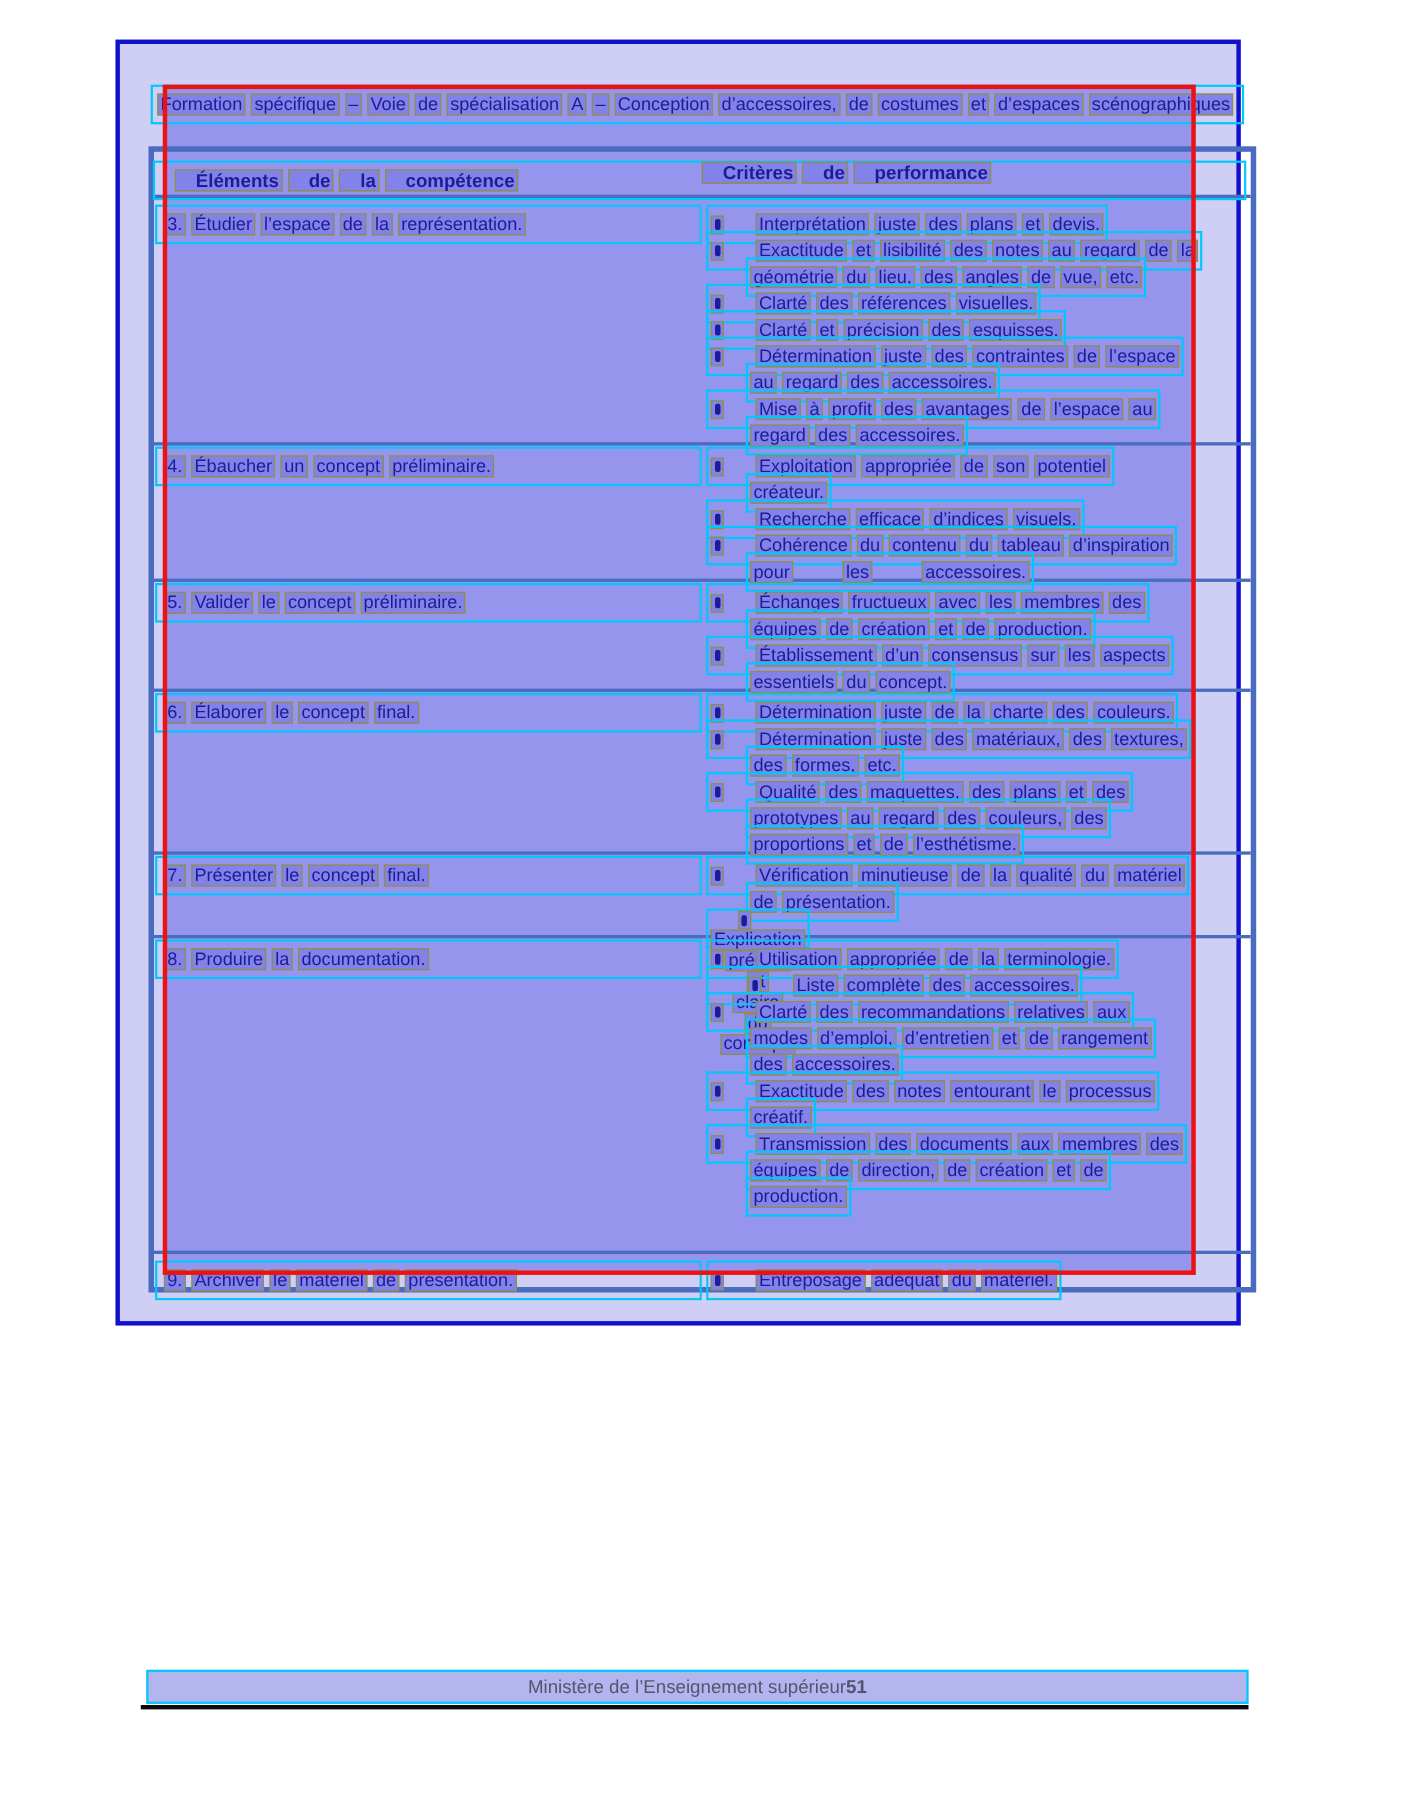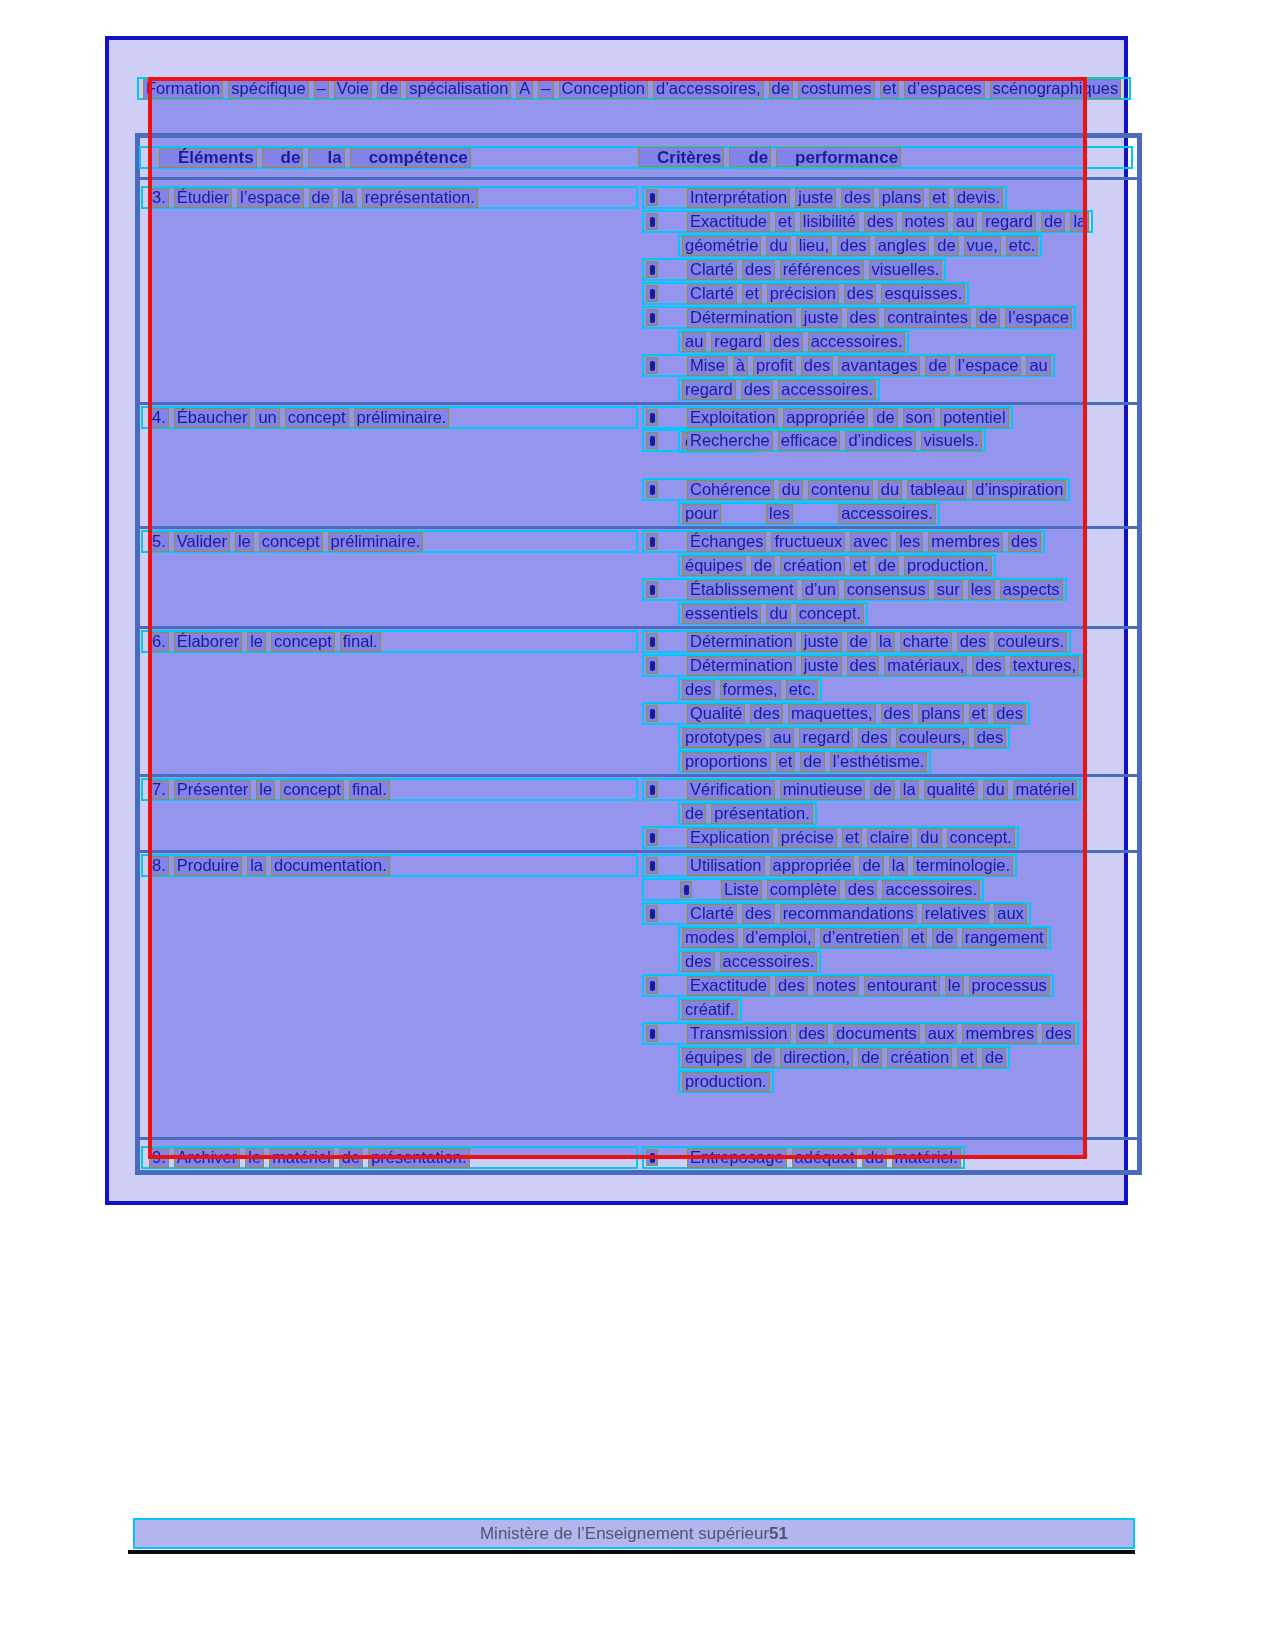--- a/index.html
+++ b/index.html
@@ -11,21 +11,21 @@
         background:var(--page-bg);border:4px solid var(--page-border);}
   .redfill{position:absolute;left:148px;top:77px;width:939px;height:1082px;
         background:var(--region-bg);z-index:1;}
   .redborder{position:absolute;left:148px;top:77px;width:939px;height:1082px;
         border:4px solid var(--region-border);z-index:50;pointer-events:none;}
   .tablebox{position:absolute;left:135px;top:133px;width:1007px;height:1042px;
         border:5px solid var(--table-border);z-index:2;}
   .sep{position:absolute;left:140px;width:997px;height:3px;
         background:var(--table-border);z-index:2;}
 
-  .line{position:absolute;height:23px;border:2px solid var(--cyan);
+  .line{position:absolute;height:36px;border:2px solid var(--cyan);
         display:flex;align-items:center;column-gap:5px;z-index:3;
         white-space:nowrap;}
   .tline{left:141px;width:497px;padding-left:6px;}
   .hline{left:139px;width:994px;padding-left:18px;}
   .bline{left:642px;width:max-content;padding:0 2px;}
   .wline{left:678px;width:max-content;padding:0 2px;text-align:center;}
 
   .word{background:var(--word-bg);border:1px solid var(--word-border);
         color:var(--text);font-size:16.5px;line-height:17px;height:20px;
         padding:0 2px;display:inline-flex;align-items:center;white-space:pre;}
@@ -203,21 +203,21 @@
         </span>
         <span class="word">Exploitation</span>
         <span class="word">appropriée</span>
         <span class="word">de</span>
         <span class="word">son</span>
         <span class="word">potentiel</span>
       </div>
       <div class="line wline" style="top: 430px;">
         <span class="word">créateur.</span>
       </div>
-      <div class="line bline" style="top: 429px;">
+      <div class="line bline" style="top: 454px; text-decoration: underline;">
         <span class="bullet">
           <i></i>
         </span>
         <span class="word">Recherche</span>
         <span class="word">efficace</span>
         <span class="word">d’indices</span>
         <span class="word">visuels.</span>
       </div>
       <div class="line bline" style="top: 478px;">
         <span class="bullet">
@@ -354,21 +354,21 @@
         <span class="word">de</span>
         <span class="word">la</span>
         <span class="word">qualité</span>
         <span class="word">du</span>
         <span class="word">matériel</span>
       </div>
       <div class="line wline" style="top: 802px;">
         <span class="word">de</span>
         <span class="word">présentation.</span>
       </div>
-      <div class="line bline" style="top: 826px;">
+      <div class="line bline" style="top: 826px; flex-direction: column;">
         <span class="bullet">
           <i></i>
         </span>
         <span class="word">Explication</span>
         <span class="word">précise</span>
         <span class="word">et</span>
         <span class="word">claire</span>
         <span class="word">du</span>
         <span class="word">concept.</span>
       </div>

